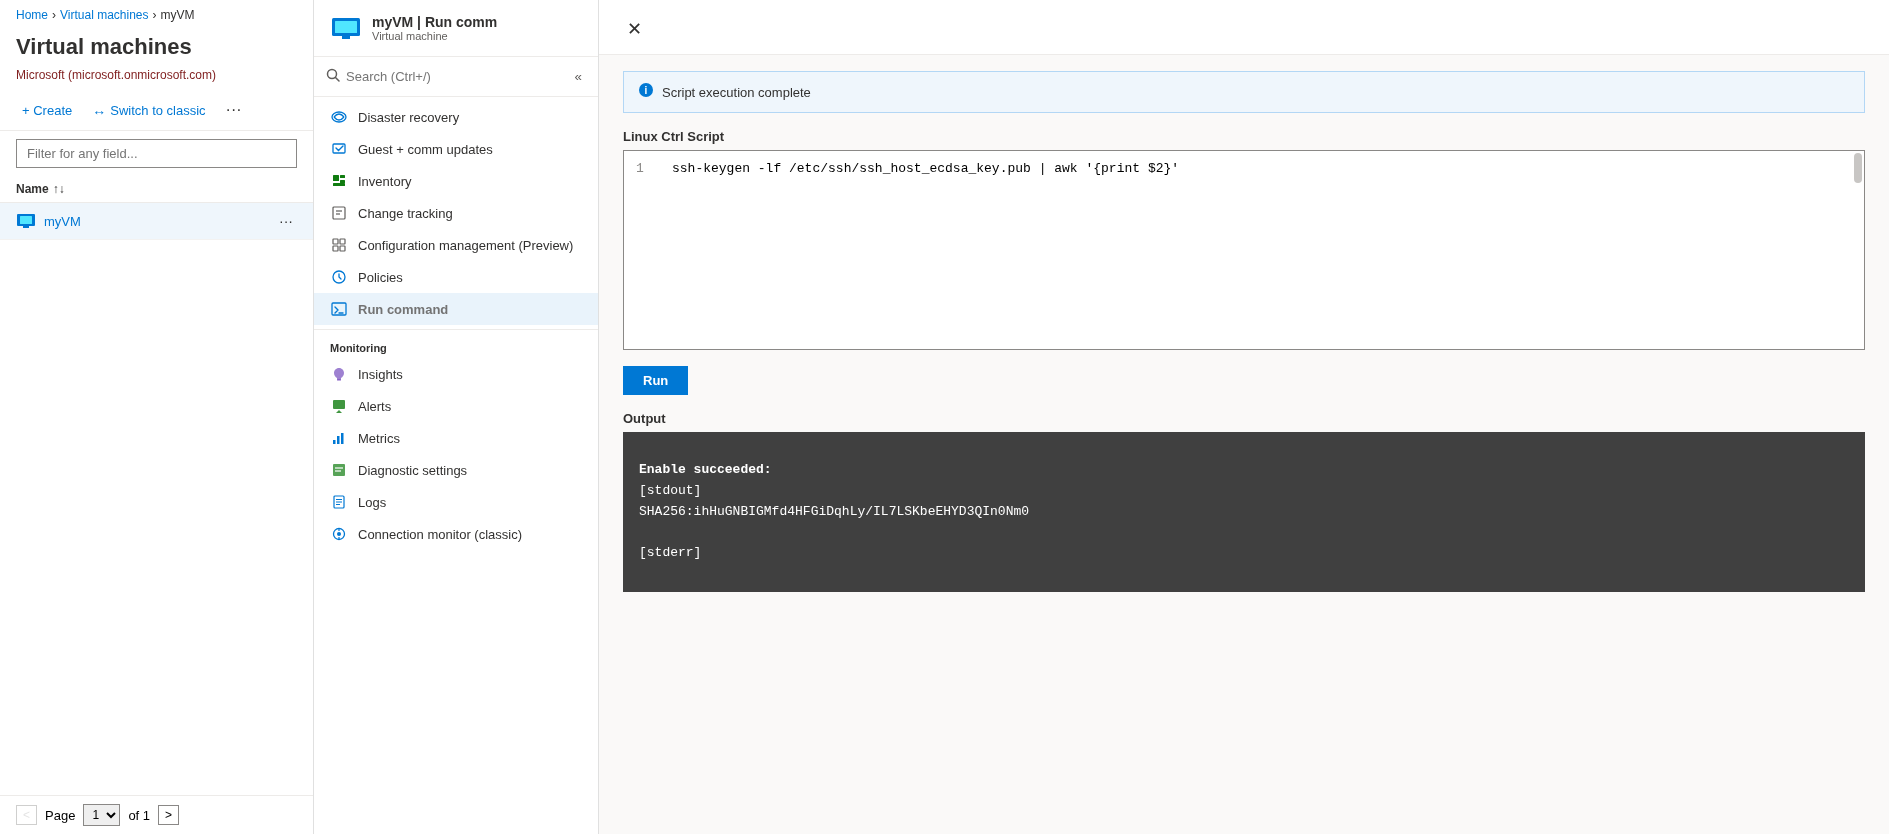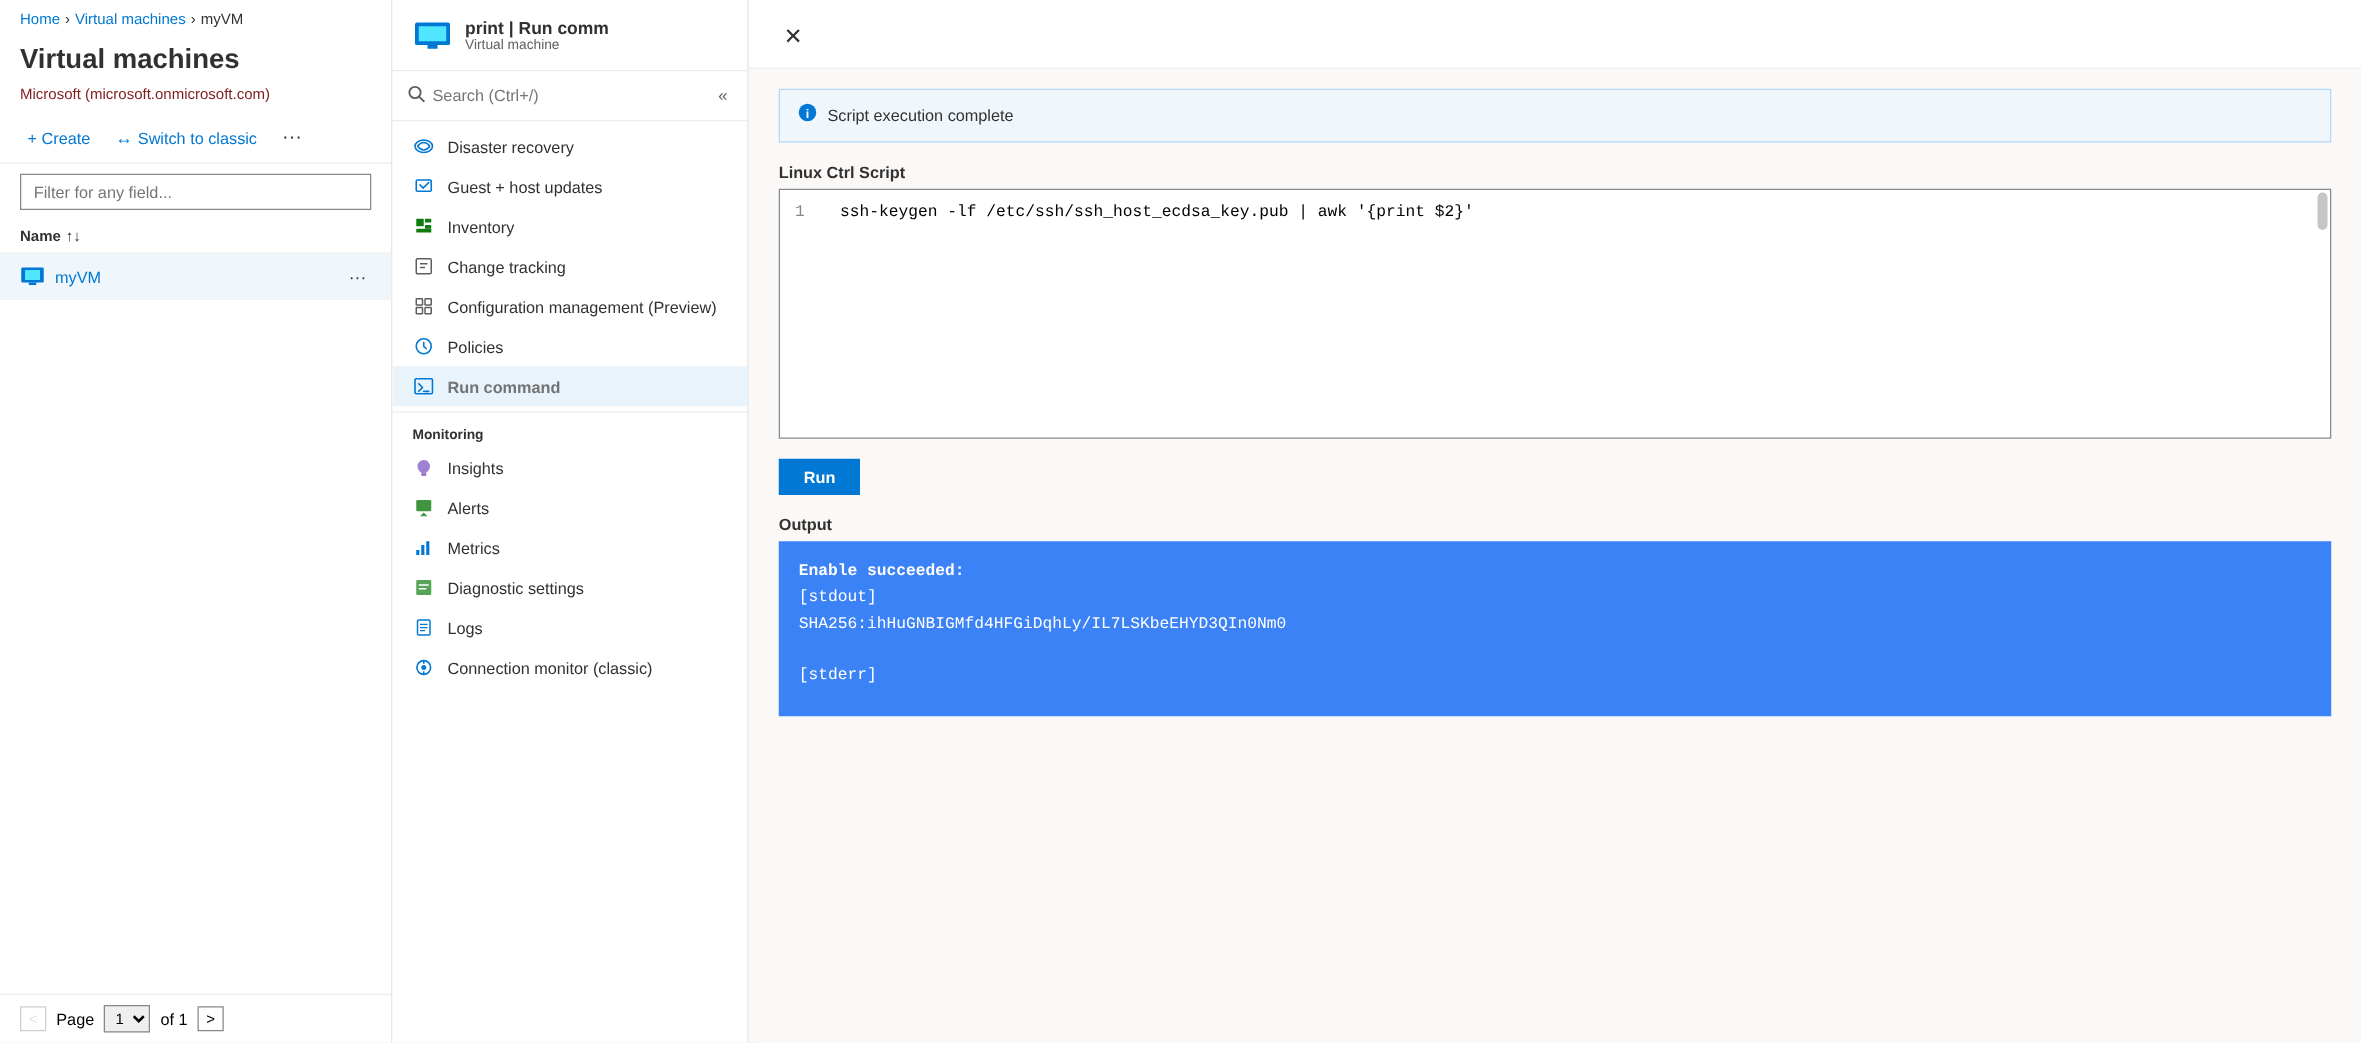--- a/index.html
+++ b/index.html
@@ -316,25 +316,25 @@
     }
 
     .output-label {
       font-size: 13px;
       font-weight: 600;
       color: #323130;
       margin-bottom: 6px;
     }
 
     .output-terminal {
-      background: #3b82f6;
+      background: #404040;
       color: #fff;
       font-family: 'Consolas', 'Courier New', monospace;
       font-size: 13px;
-      padding: 14px 16px;
+      padding: 28px 16px;
       min-height: 140px;
       line-height: 1.6;
     }
     .output-line { }
     .output-bold { font-weight: bold; }
 
     
     ::-webkit-scrollbar { width: 6px; }
     ::-webkit-scrollbar-track { background: #f3f2f1; }
     ::-webkit-scrollbar-thumb { background: #c8c6c4; border-radius: 3px; }
@@ -394,21 +394,21 @@
 </div>
 
 <div class="sidebar-panel">
   <div class="sidebar-header">
     <svg class="sidebar-vm-icon" viewBox="0 0 32 32" fill="none" xmlns="http://www.w3.org/2000/svg">
       <rect x="2" y="6" width="28" height="18" rx="1.5" fill="#0078d4"></rect>
       <rect x="5" y="9" width="22" height="12" rx="0.5" fill="#50e6ff"></rect>
       <rect x="12" y="24" width="8" height="3" fill="#0078d4"></rect>
     </svg>
     <div class="sidebar-vm-info">
-      <div class="sidebar-vm-title">print | Run comm</div>
+      <div class="sidebar-vm-title">myVM | Run comm</div>
       <div class="sidebar-vm-subtitle">Virtual machine</div>
     </div>
   </div>
 
   <div class="sidebar-search">
     <span class="search-icon-svg">
       <svg width="14" height="14" viewBox="0 0 14 14" fill="none">
         <circle cx="6" cy="6" r="4.5" stroke="#605e5c" stroke-width="1.5"></circle>
         <line x1="9.5" y1="9.5" x2="13" y2="13" stroke="#605e5c" stroke-width="1.5" stroke-linecap="round"></line>
       </svg>
@@ -430,21 +430,21 @@
       <span>Disaster recovery</span>
     </div>
 
     <div class="menu-item">
       <span class="menu-item-icon">
         <svg width="16" height="16" viewBox="0 0 16 16" fill="none">
           <rect x="2" y="3" width="12" height="9" rx="1" stroke="#0078d4" stroke-width="1.3" fill="none"></rect>
           <path d="M5 7 l2.5 2.5 L12 5" stroke="#0078d4" stroke-width="1.4" stroke-linecap="round" fill="none"></path>
         </svg>
       </span>
-      <span>Guest + host updates</span>
+      <span>Guest + comm updates</span>
     </div>
 
     <div class="menu-item">
       <span class="menu-item-icon">
         <svg width="16" height="16" viewBox="0 0 16 16" fill="none">
           <rect x="2" y="2" width="6" height="6" rx="0.5" fill="#107c10"></rect>
           <rect x="9" y="2" width="5" height="3" rx="0.5" fill="#107c10"></rect>
           <rect x="9" y="7" width="5" height="3" rx="0.5" fill="#107c10"></rect>
           <rect x="2" y="10" width="12" height="3" rx="0.5" fill="#107c10"></rect>
         </svg>

